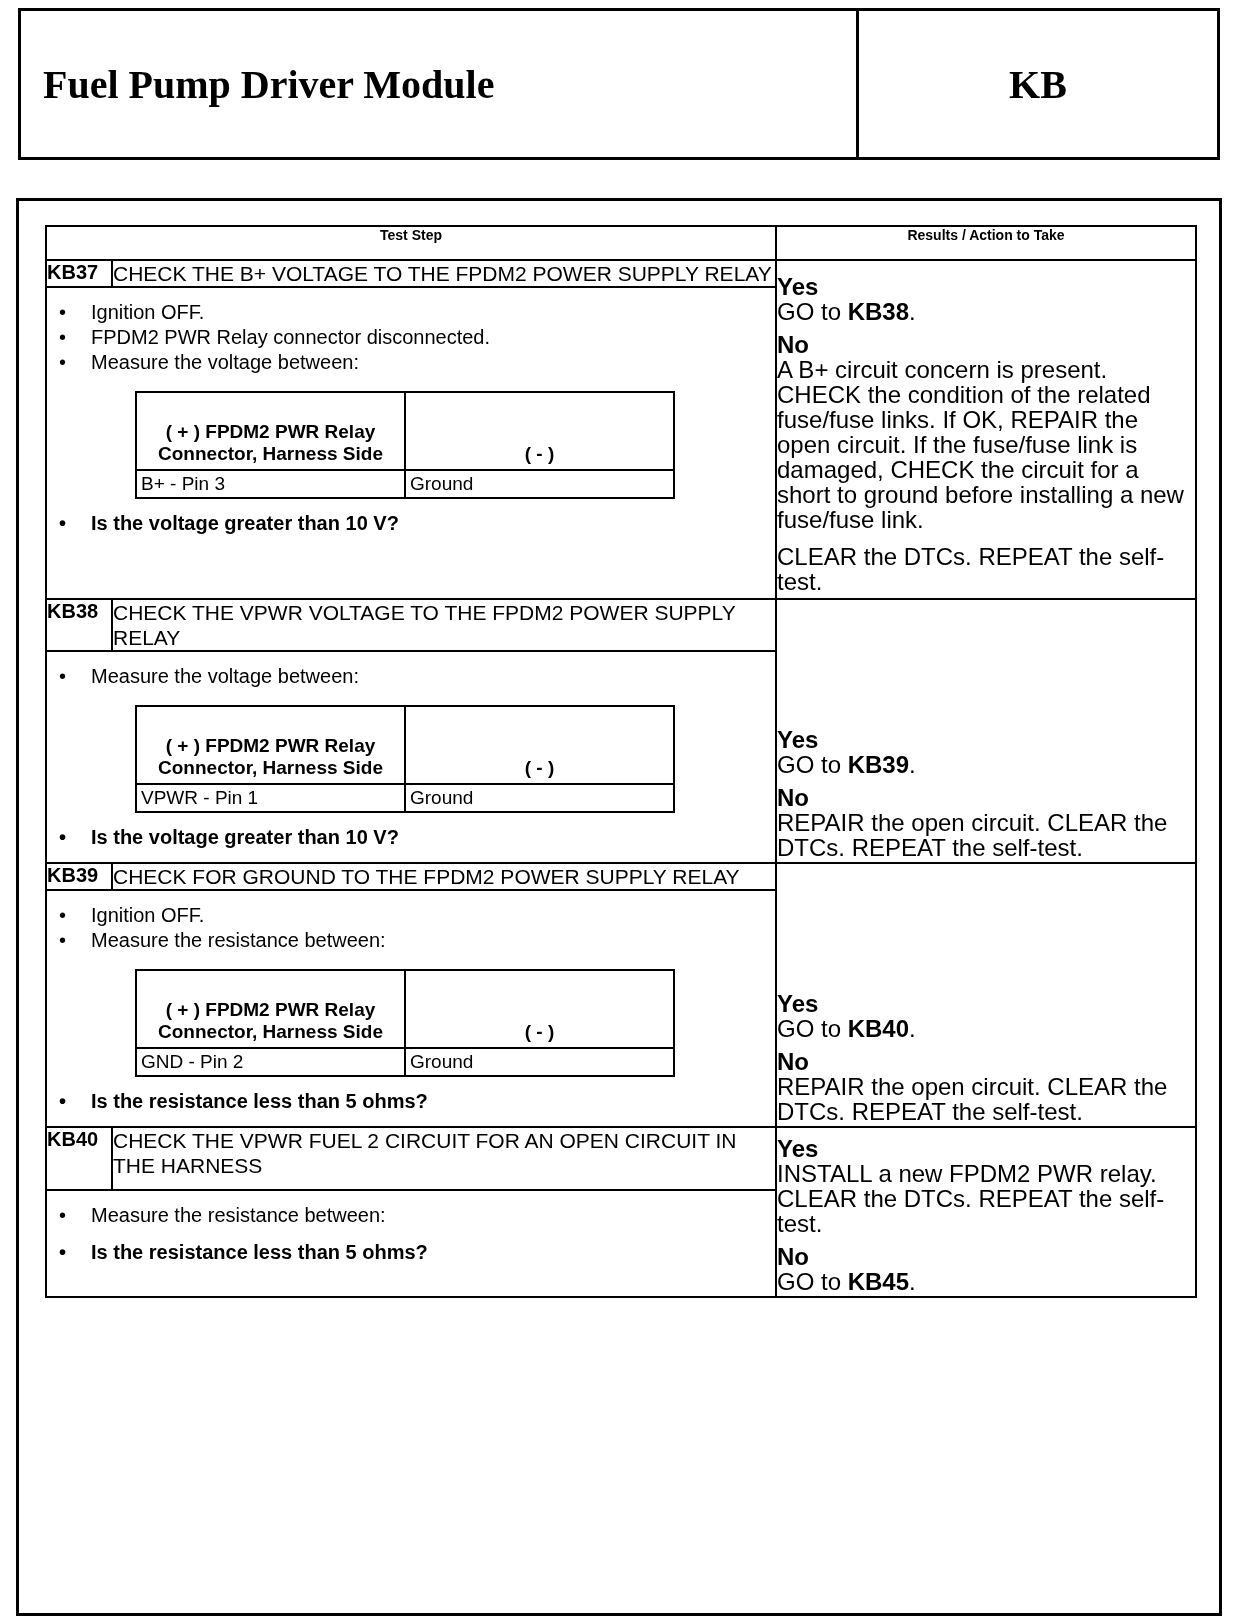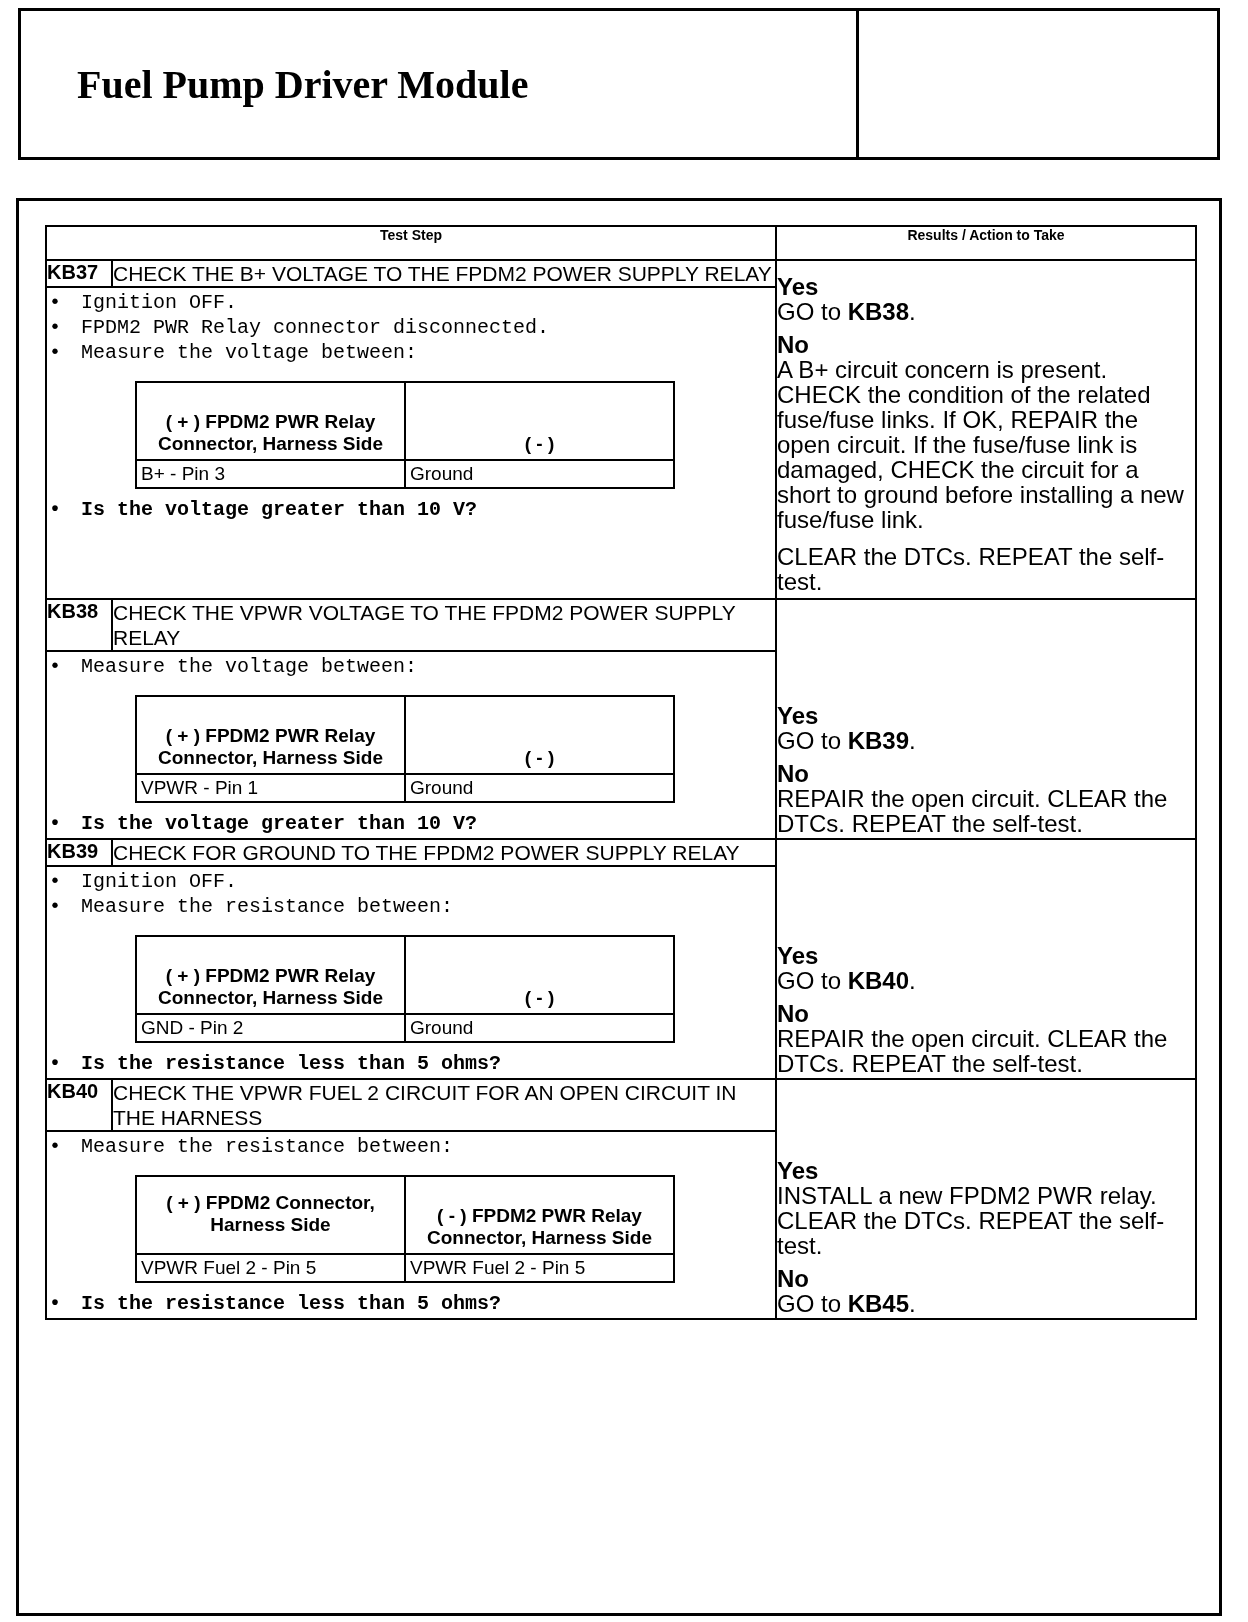--- a/index.html
+++ b/index.html
@@ -1,44 +1,45 @@
 <!DOCTYPE html>
 <html><head>
 <meta charset="utf-8">
 <style>
   html, body { margin:0; padding:0; background:#fff; }
   body { width:1248px; height:1622px; position:relative; font-family:"Liberation Sans", sans-serif; color:#000; }
   .hdr { position:absolute; left:18px; top:8px; width:1202px; height:152px; border:3px solid #000; box-sizing:border-box; display:flex; }
-  .hdr-title { flex:0 0 838px; border-right:3px solid #000; display:flex; align-items:center; padding-left:56px; font-family:"Liberation Serif", serif; font-weight:bold; font-size:40px; box-sizing:border-box; }
+  .hdr-title { flex:0 0 838px; border-right:3px solid #000; display:flex; align-items:center; padding-left:22px; font-family:"Liberation Serif", serif; font-weight:bold; font-size:40px; box-sizing:border-box; }
   .hdr-code { flex:1; display:flex; align-items:center; justify-content:center; font-family:"Liberation Serif", serif; font-weight:bold; font-size:40px; }
   .frame { position:absolute; left:16px; top:198px; width:1206px; height:1418px; border:3px solid #000; box-sizing:border-box; }
   table.main { position:absolute; left:26px; top:24px; width:1150px; border-collapse:collapse; table-layout:fixed; }
   table.main td, table.main th { border:2px solid #000; vertical-align:top; padding:0; }
   th.colhead { font-weight:bold; font-size:14px; text-align:center; height:32px; vertical-align:middle; }
   .stepid { font-weight:bold; font-size:20px; padding:5px 4px 0 4px; }
   .steptitle { font-weight:normal; font-size:21px; padding:5px 8px 6px 8px; line-height:25px; }
   .body { padding:4px 0 6px 0; font-size:20px; }
-  ul.bl { list-style:none; margin:2px; padding:0 0 0 32px;font-family:Liberation Mono, monospace; }
+  ul.bl { list-style:none; margin:12px; padding:0 0 0 32px; }
   ul.bl li { position:relative; line-height:25px; }
   ul.bl li::before { content:"•"; position:absolute; left:-32px; }
   ul.bl li.q { font-weight:bold; }
   table.meas { margin:16px 0 8px 88px; border-collapse:collapse; width:540px; table-layout:fixed; }
   table.meas td { border:2px solid #000; font-size:19px; padding:2px 4px; line-height:22px; }
   table.meas td.mh { font-weight:bold; text-align:center; vertical-align:bottom; height:70px; padding-bottom:4px; }
   .res { padding:0 8px; font-size:24px; line-height:25px; vertical-align:bottom !important; }
   .res .lbl { font-weight:bold; display:block; margin-top:8px; }
   .res .go b { font-weight:bold; }
   .res p { margin:0; }
   .res p + p { margin-top:12px; }
 </style>
 </head>
 <body>
 
 <div class="hdr">
   <div class="hdr-title">Fuel Pump Driver Module</div>
+  <div class="hdr-code">KB</div>
 </div>
 
 <div class="frame">
   <table class="main">
     <colgroup>
         <col style="width:66px">
         <col style="width:664px">
         <col style="width:420px">
       </colgroup>
     <tbody>
@@ -158,32 +159,20 @@
         <p>INSTALL a new FPDM2 PWR relay. CLEAR the DTCs. REPEAT the self-test.</p>
         <span class="lbl">No</span>
         <p class="go"><span>GO to </span><b>KB45</b><span>.</span></p>
       </td>
     </tr>
     <tr>
       <td colspan="2" class="body">
         <ul class="bl">
               <li>Measure the resistance between:</li>
             </ul>
-        <table class="meas">
-          <tbody>
-                <tr>
-                  <td class="mh" style="vertical-align:middle">( + ) FPDM2 Connector, Harness Side</td>
-                  <td class="mh">( - ) FPDM2 PWR Relay Connector, Harness Side</td>
-                </tr>
-          <tr>
-                  <td>VPWR Fuel 2 - Pin 5</td>
-                  <td>VPWR Fuel 2 - Pin 5</td>
-                </tr>
-        </tbody>
-            </table>
         <ul class="bl">
               <li class="q">Is the resistance less than 5 ohms?</li>
             </ul>
       </td>
     </tr>
   </tbody>
     </table>
 </div>
 
 </body></html>

